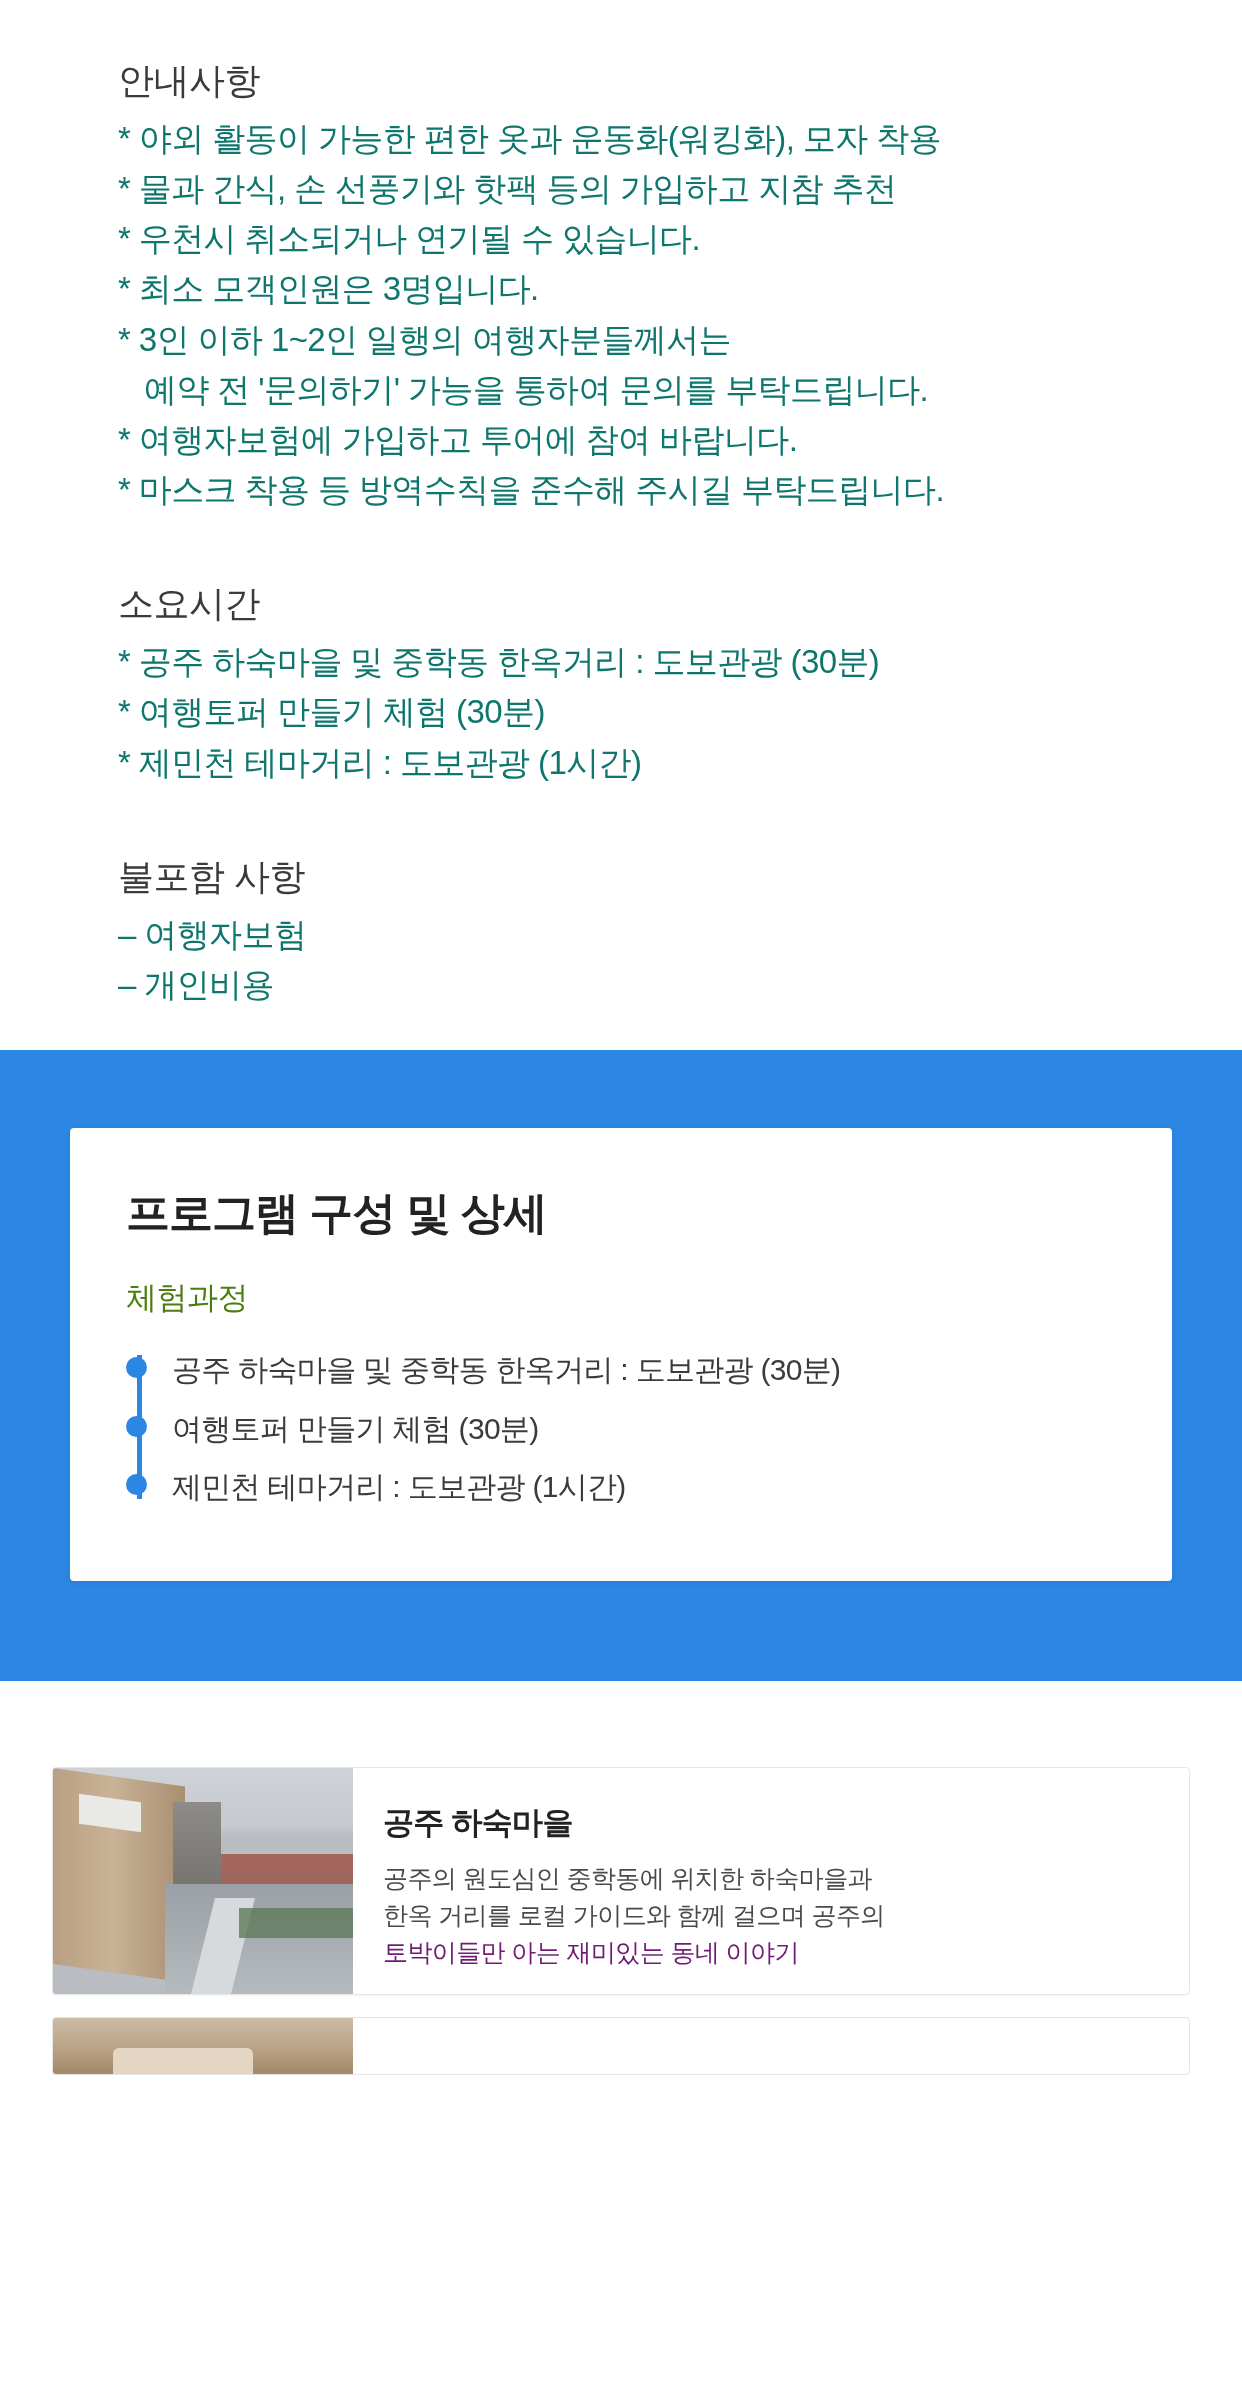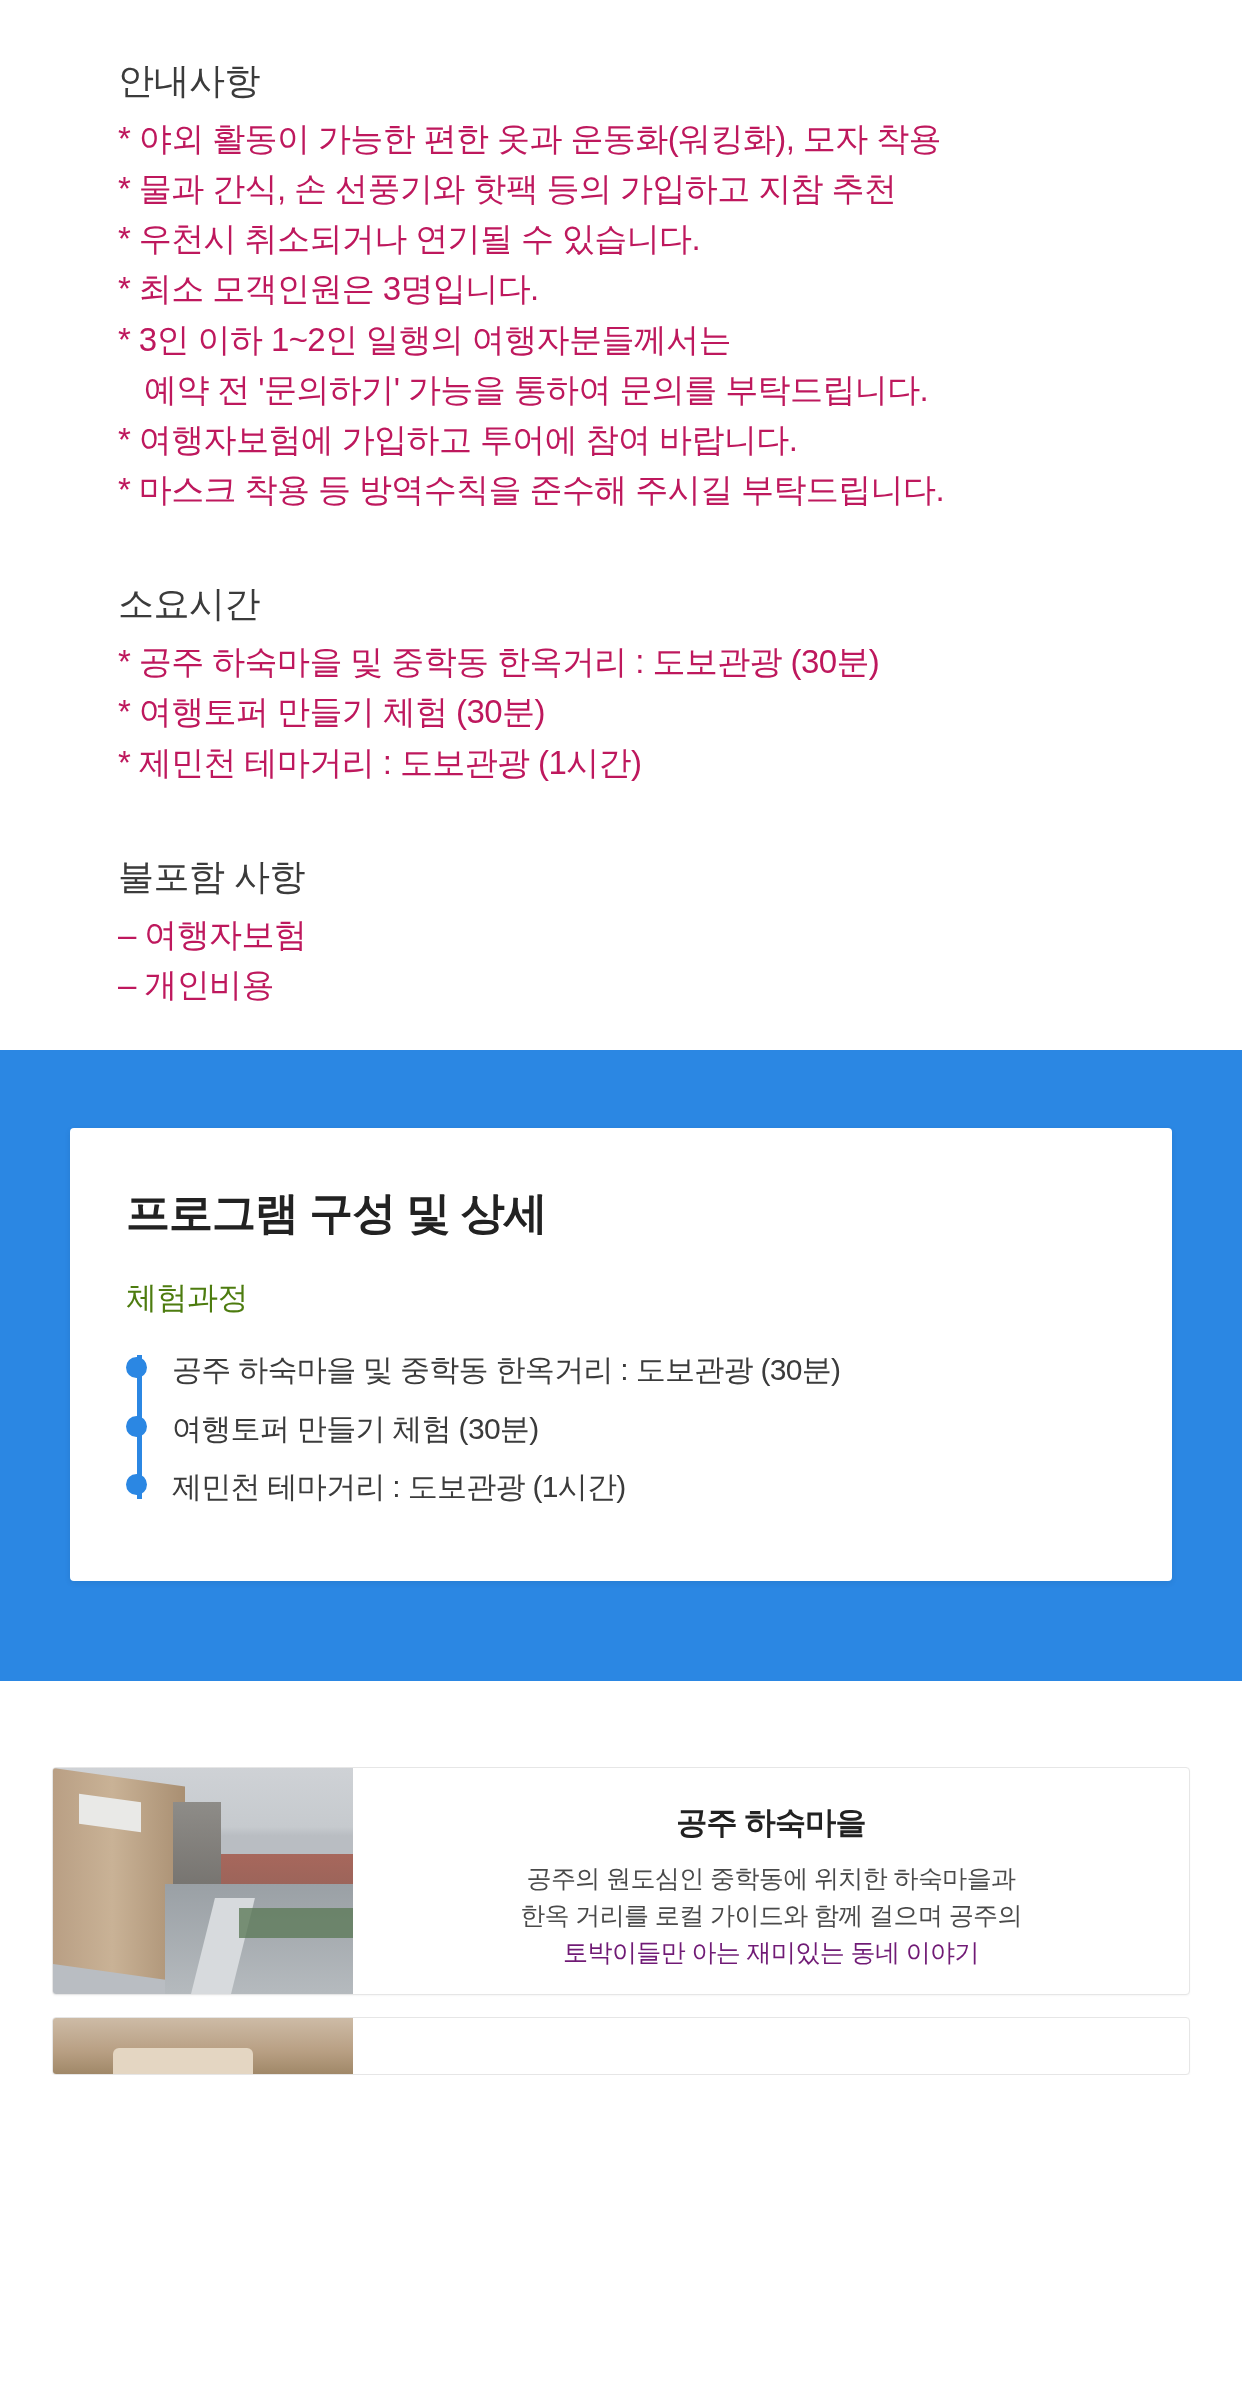--- a/index.html
+++ b/index.html
@@ -36,21 +36,21 @@
     font-size: 36px;
     line-height: 1.5;
     color: #3b3b3b;
     font-weight: 400;
     margin: 0 0 6px 0;
     letter-spacing: -0.5px;
   }
   .info-line {
     font-size: 33px;
     line-height: 1.52;
-    color: #be185d;
+    color: #0f766e;
     letter-spacing: -0.6px;
     white-space: pre;
   }
   .info-line.indent {
     padding-left: 26px;
   }
 
   
   .program-section {
     background: #2b87e3;
@@ -190,21 +190,20 @@
   .photo-craft .obj {
     position: absolute;
     left: 60px; top: 30px;
     width: 140px; height: 90px;
     background: #e4d6c2;
     border-radius: 6px;
   }
   .spot-body {
     flex: 1;
     padding: 34px 30px 20px 30px;
-    text-align: center;
   }
   .spot-title {
     font-size: 31px;
     font-weight: 700;
     color: #222222;
     margin: 0 0 16px 0;
     letter-spacing: -0.7px;
   }
   .spot-desc {
     font-size: 25px;

